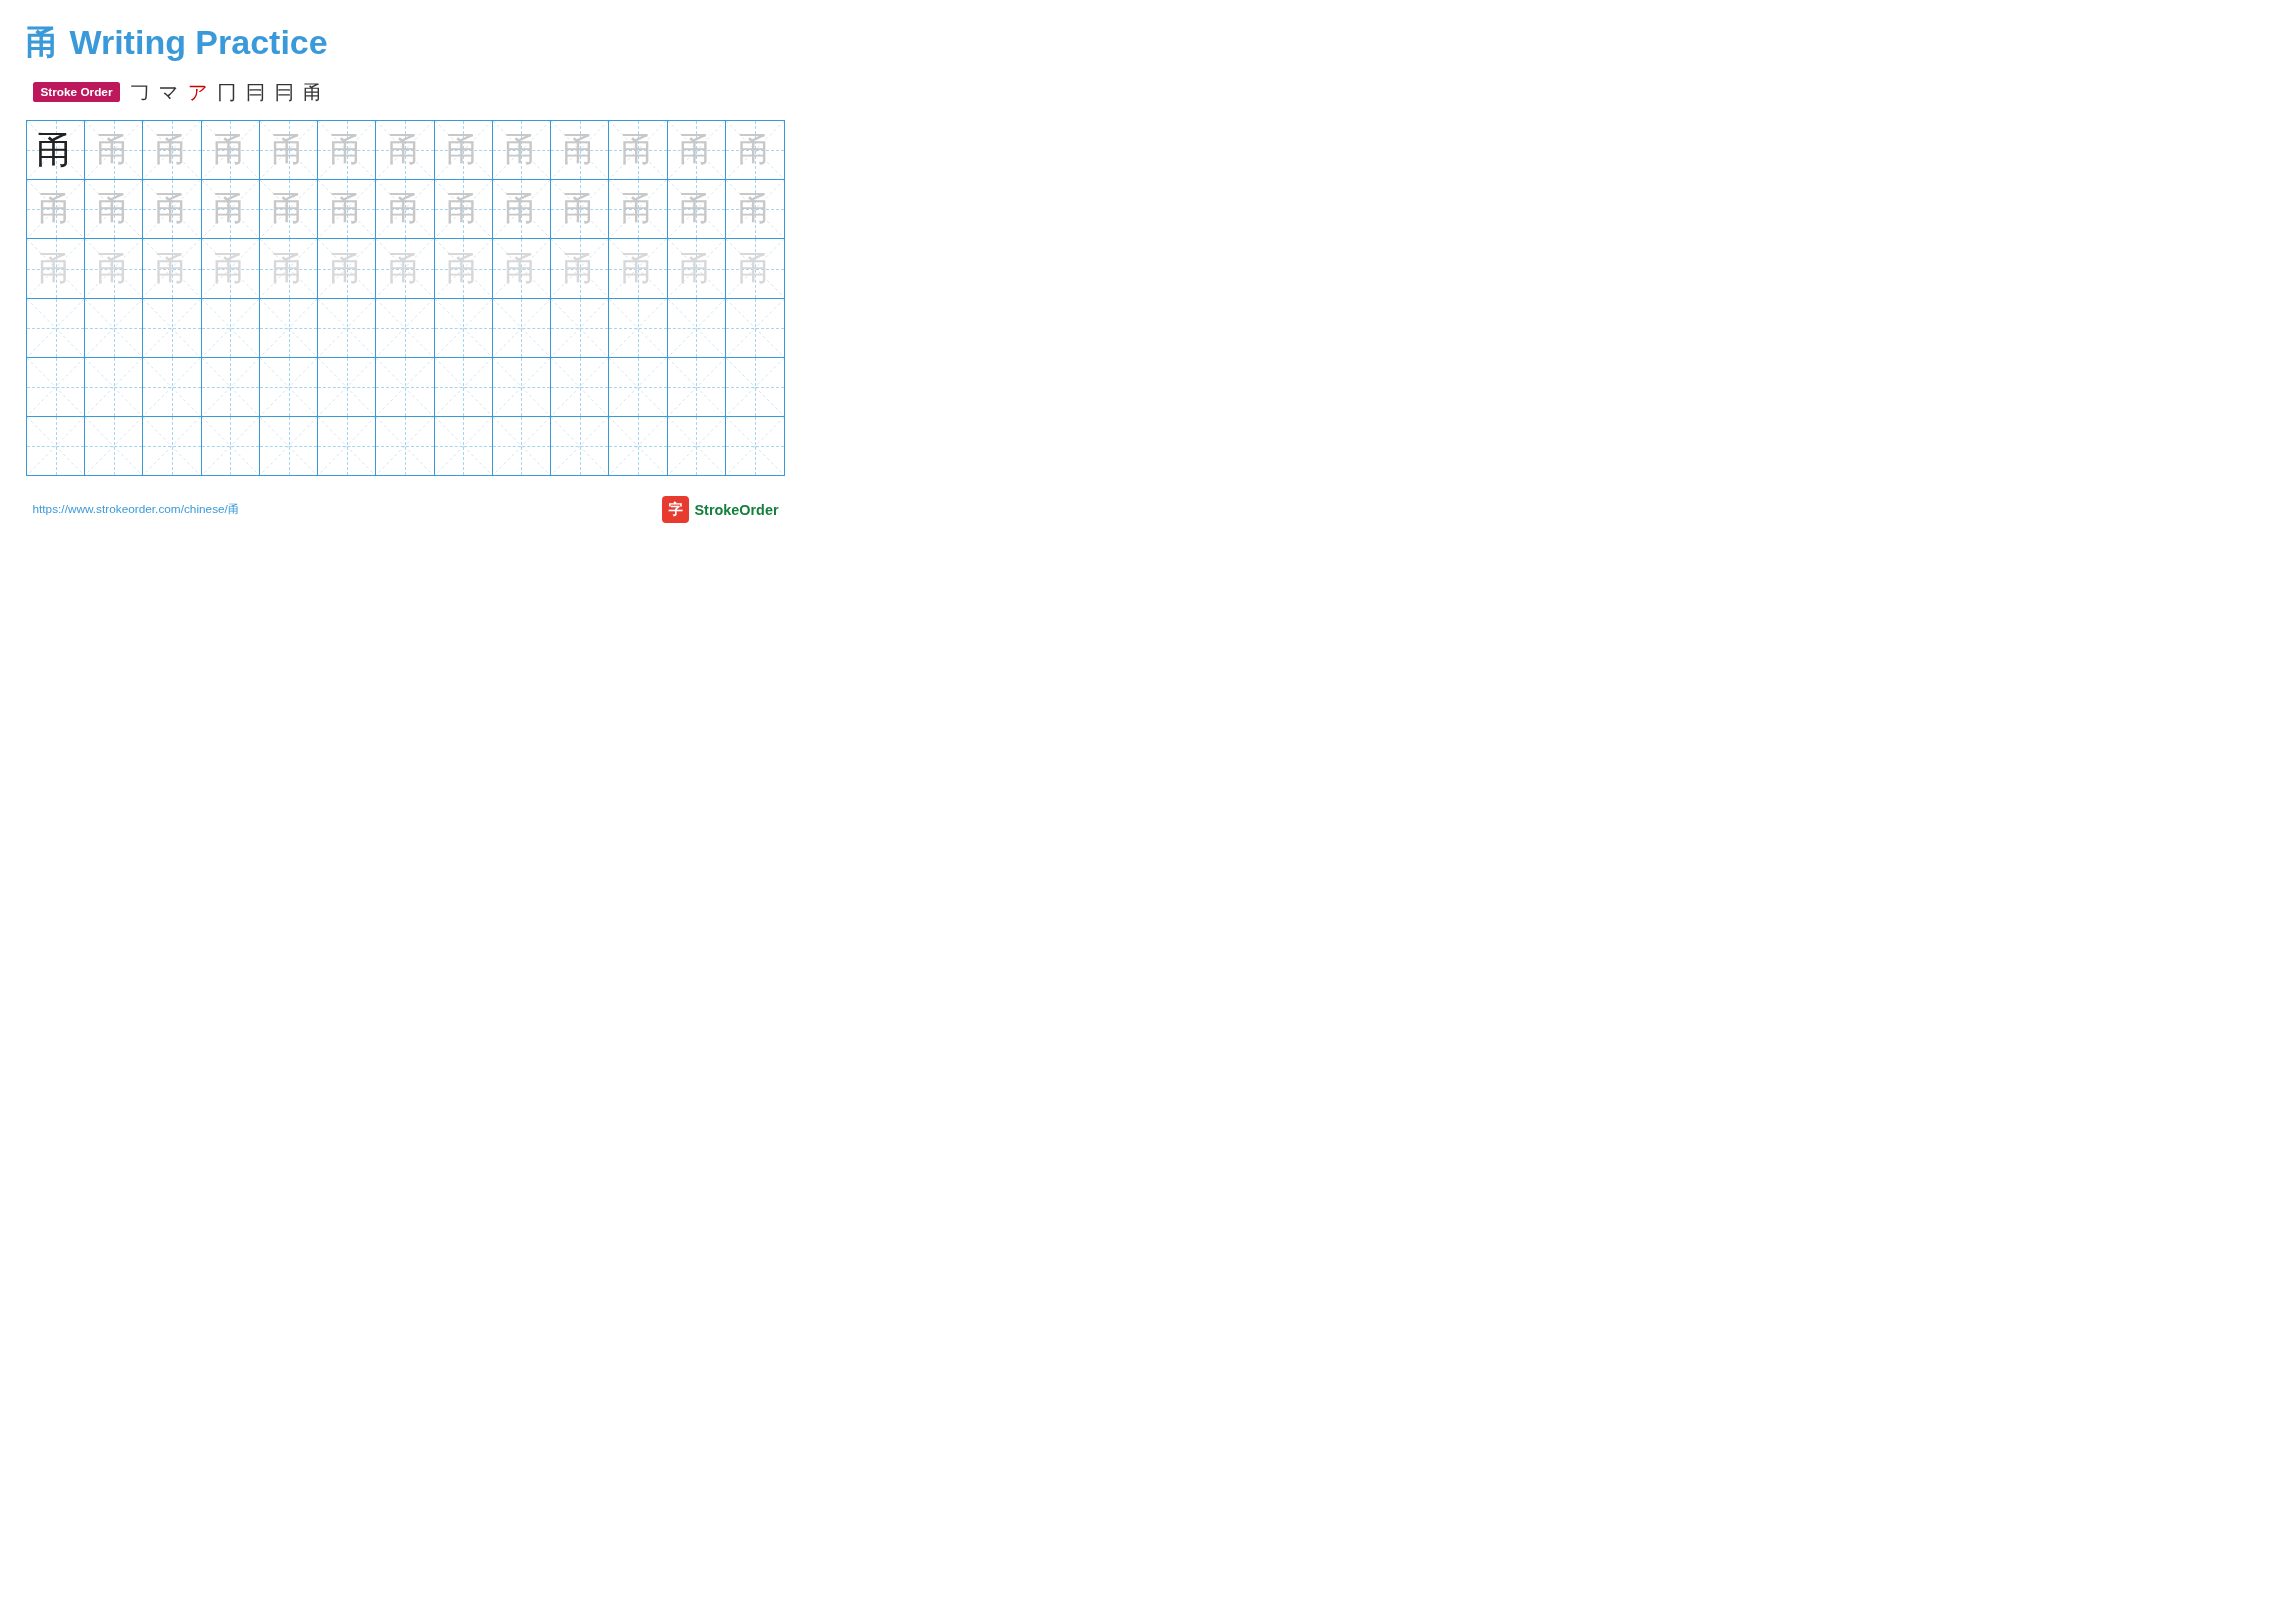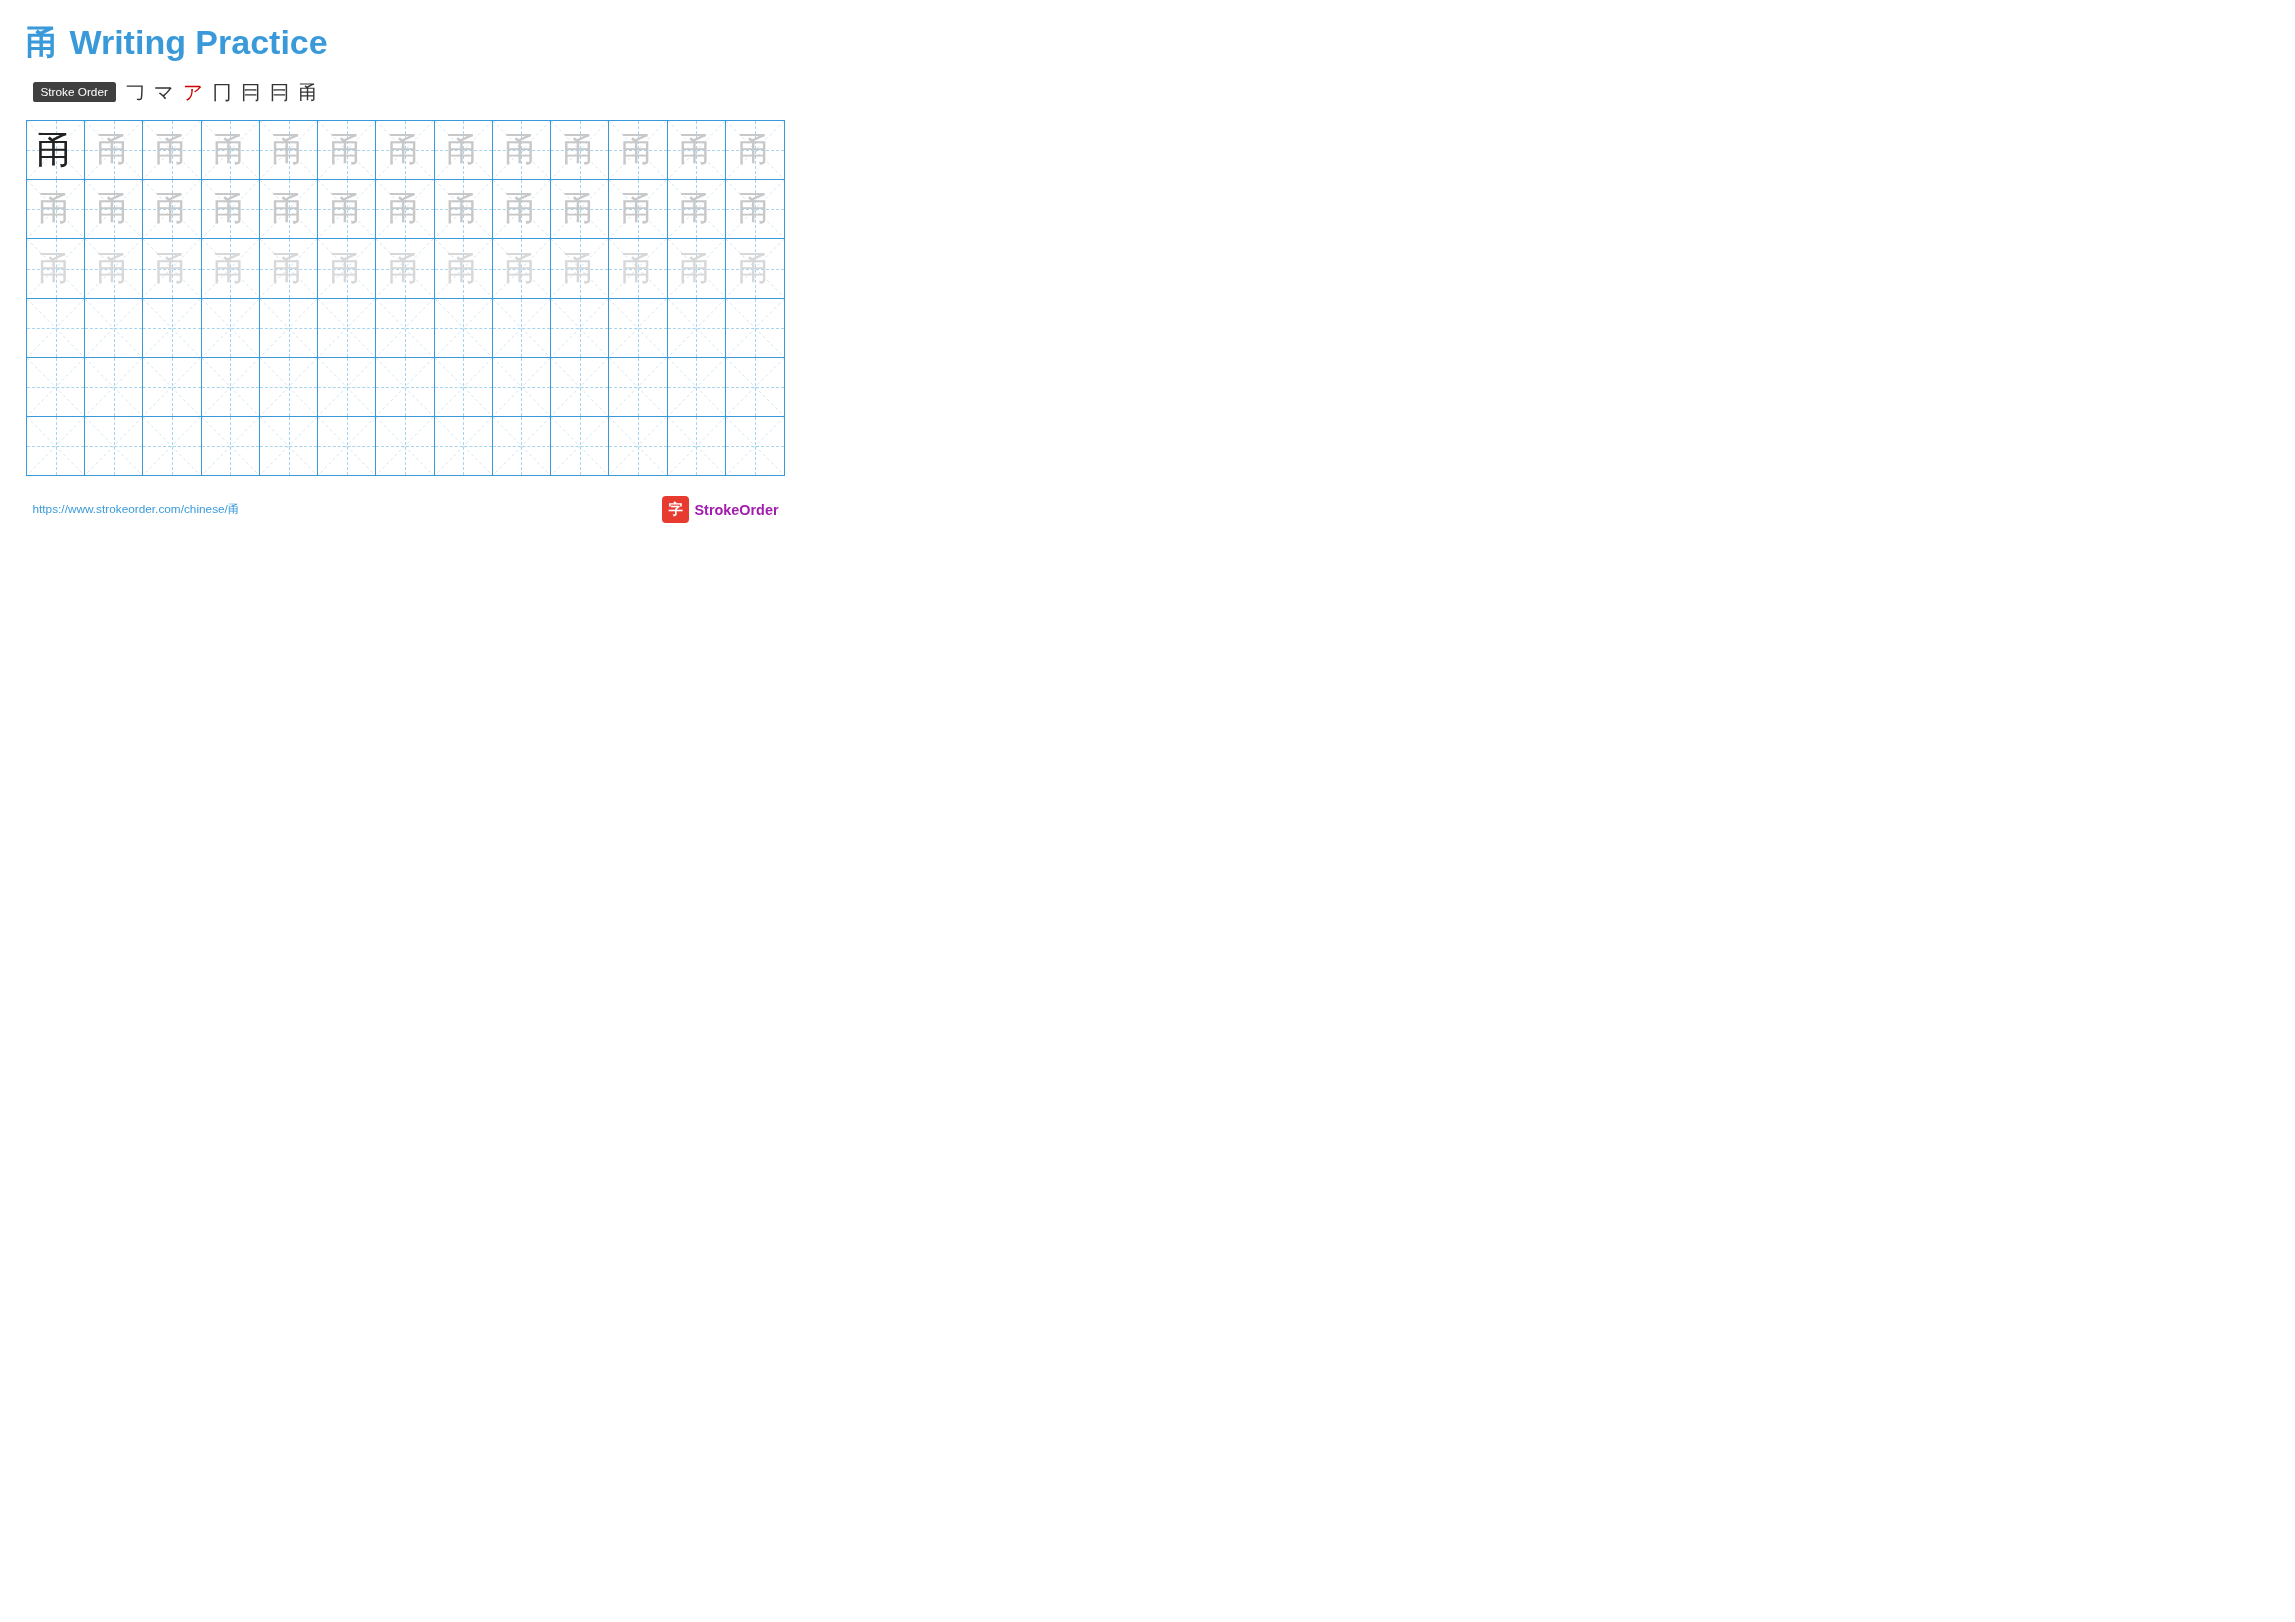--- a/index.html
+++ b/index.html
@@ -27,24 +27,24 @@
 
     
     .stroke-order-row {
       display: flex;
       align-items: center;
       gap: 9.2px;
       margin-bottom: 14.4px;
       padding-left: 6.5px;
     }
     .stroke-order-badge {
-      background: #404040;
+      background: #be185d;
       color: white;
       font-size: 11.8px;
-      font-weight: normal;
+      font-weight: bold;
       padding: 3.3px 7.9px;
       border-radius: 2.6px;
       white-space: nowrap;
     }
     .stroke-step {
       font-size: 19.6px;
       color: #333;
       font-family: serif;
     }
     .stroke-step.red {
@@ -154,21 +154,21 @@
       align-items: center;
       justify-content: center;
       color: white;
       font-size: 14.4px;
       font-weight: bold;
       font-family: serif;
     }
     .footer-logo-text {
       font-size: 14.4px;
       font-weight: bold;
-      color: #a21caf;
+      color: #15803d;
     }
   </style>
 </head>
 <body>
 
 <div class="title-section">
   <h1>
     <span class="char">甬</span>
     <span> Writing Practice</span>
   </h1>

